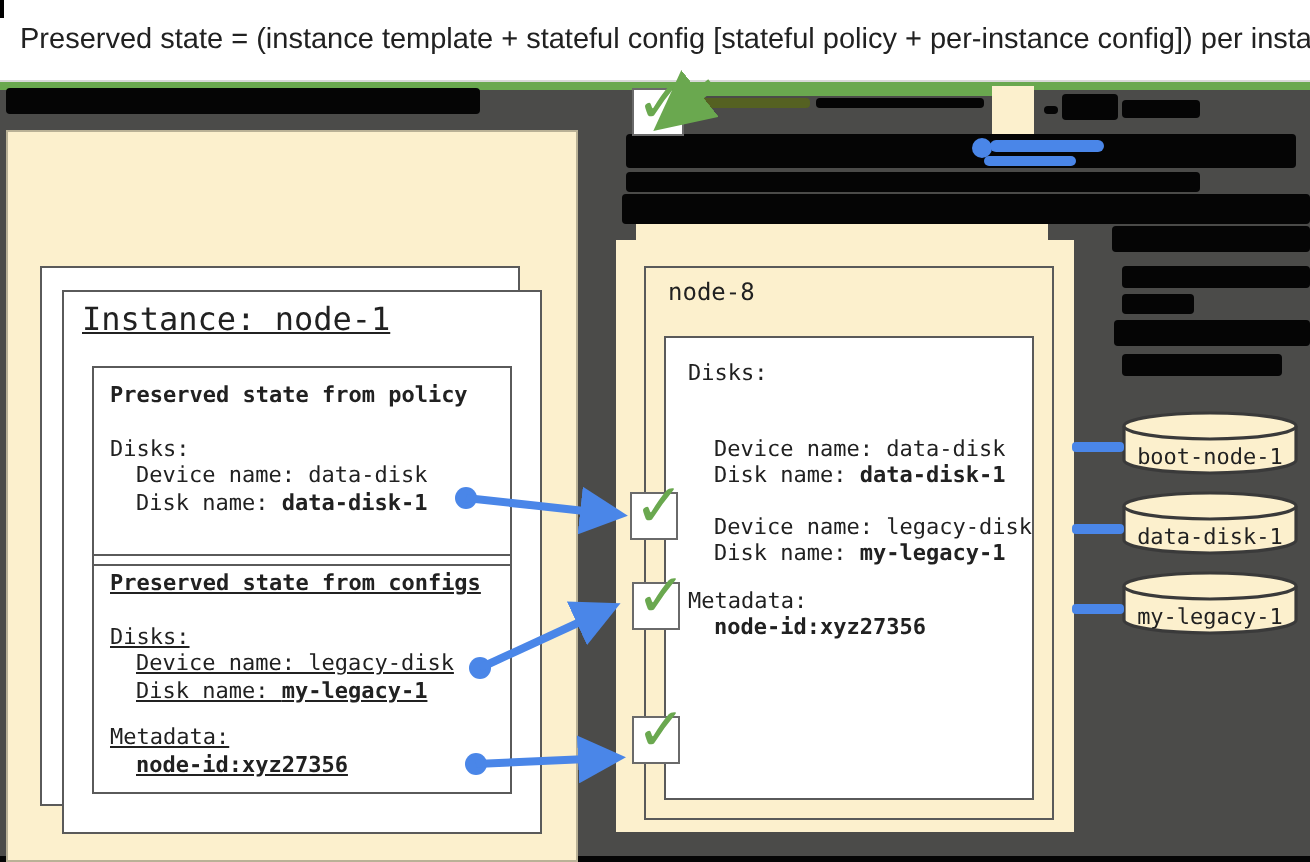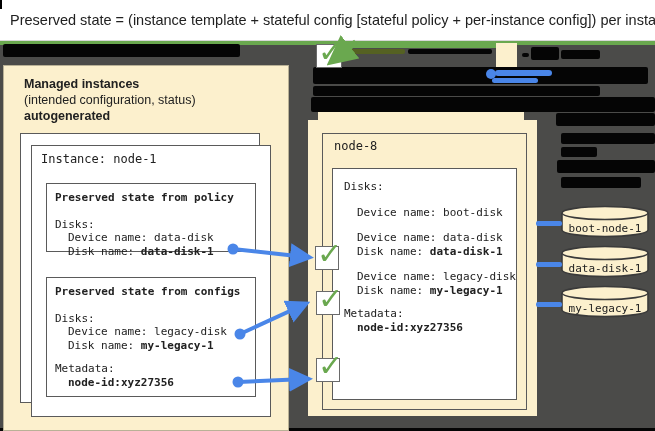--- a/index.html
+++ b/index.html
@@ -33,21 +33,21 @@
   .mono{font-family:"DejaVu Sans Mono","Liberation Mono",monospace;font-size:11px;
         color:#212121;line-height:13.5px;white-space:nowrap;}
   .mono .b,.mb{font-weight:bold;}
   .line{white-space:nowrap;}
   .ind{padding-left:13px;}
   .gap13{height:13px;}
   .gap12{height:12px;}
   .gap10{height:10px;}
 
   .boxpad{padding:7px 0 0 8px;}
-  .instance-label{position:absolute;left:41px;top:153px;font-size:12px;}
+  .instance-label{position:absolute;left:41px;top:153px;font-size:16px;text-decoration:underline;}
   .node1-label{position:absolute;left:334px;top:140px;font-size:12px;}
 
   
   .chk{position:absolute;width:24px;height:24px;background:#fff;border:1px solid #6a6a6a;
        box-sizing:border-box;z-index:40;}
   .chk .g{position:absolute;left:1px;top:-11px;font-size:30px;font-weight:bold;color:#6AA84F;
           font-family:"DejaVu Sans",sans-serif;}
   .legend-box{position:absolute;left:496px;top:43px;width:21px;height:24px;background:#FCF0CD;z-index:6;}
 
   .greenshaft{position:absolute;left:338px;top:43px;width:159px;height:5px;background:#6AA84F;z-index:6;}
@@ -90,58 +90,52 @@
   <div class="rb blue" style="left:495px;top:70px;width:57px;height:6px;z-index:6;"></div>
   <div class="rb blue" style="left:492px;top:78px;width:46px;height:5px;z-index:6;"></div>
 
   <div class="greenshaft"></div>
   <div class="legend-box"></div>
   <div class="chk" style="left:316px;top:44px;width:26px;height:24px;z-index:10;">
     <span class="g">✓</span>
   </div>
 
   <div class="cream left-panel"></div>
-  <div class="lp-header">
-    <div class="b">Managed instances</div>
-    <div>(intended configuration, status)</div>
-    <div class="b">autogenerated</div>
-  </div>
 
   <div class="wbox" style="left:20px;top:133px;width:240px;height:270px;"></div>
   <div class="wbox" style="left:31px;top:145px;width:240px;height:272px;"></div>
   <div class="mono instance-label">Instance: node-1</div>
 
-  <div class="obox mono boxpad" style="left:46px;top:183px;width:210px;height:69px;">
+  <div class="obox mono boxpad" style="left:46px;top:183px;width:210px;height:100px;">
     <div class="line b">Preserved state from policy</div>
     <div class="gap13"></div>
     <div class="line">Disks:</div>
     <div class="line ind">Device name: data-disk</div>
     <div class="line ind"><span>Disk name: </span><span class="mb">data-disk-1</span></div>
   </div>
 
-  <div class="obox mono boxpad" style="left:46px;top:277px;width:210px;height:120px;">
+  <div class="obox mono boxpad" style="left:46px;top:277px;width:210px;height:120px;text-decoration:underline;">
     <div class="line b">Preserved state from configs</div>
     <div class="gap13"></div>
     <div class="line">Disks:</div>
     <div class="line ind">Device name: legacy-disk</div>
     <div class="line ind"><span>Disk name: </span><span class="mb">my-legacy-1</span></div>
     <div class="gap10"></div>
     <div class="line">Metadata:</div>
     <div class="line ind mb">node-id:xyz27356</div>
   </div>
 
   <div class="cream rp-back"></div>
   <div class="cream rp-front"></div>
   <div class="obox" style="left:322px;top:133px;width:205px;height:277px;"></div>
   <div class="mono node1-label">node-8</div>
 
   <div class="wbox mono" style="left:332px;top:168px;width:185px;height:232px;padding:11px 0 0 11px;">
     <div class="line">Disks:</div>
     <div class="gap12"></div>
-    <div class="line ind">Device name: boot-disk</div>
     <div class="gap12"></div>
     <div class="line ind">Device name: data-disk</div>
     <div class="line ind"><span>Disk name: </span><span class="mb">data-disk-1</span></div>
     <div class="gap12"></div>
     <div class="line ind">Device name: legacy-disk</div>
     <div class="line ind"><span>Disk name: </span><span class="mb">my-legacy-1</span></div>
     <div class="gap10"></div>
     <div class="line">Metadata:</div>
     <div class="line ind mb">node-id:xyz27356</div>
   </div>

